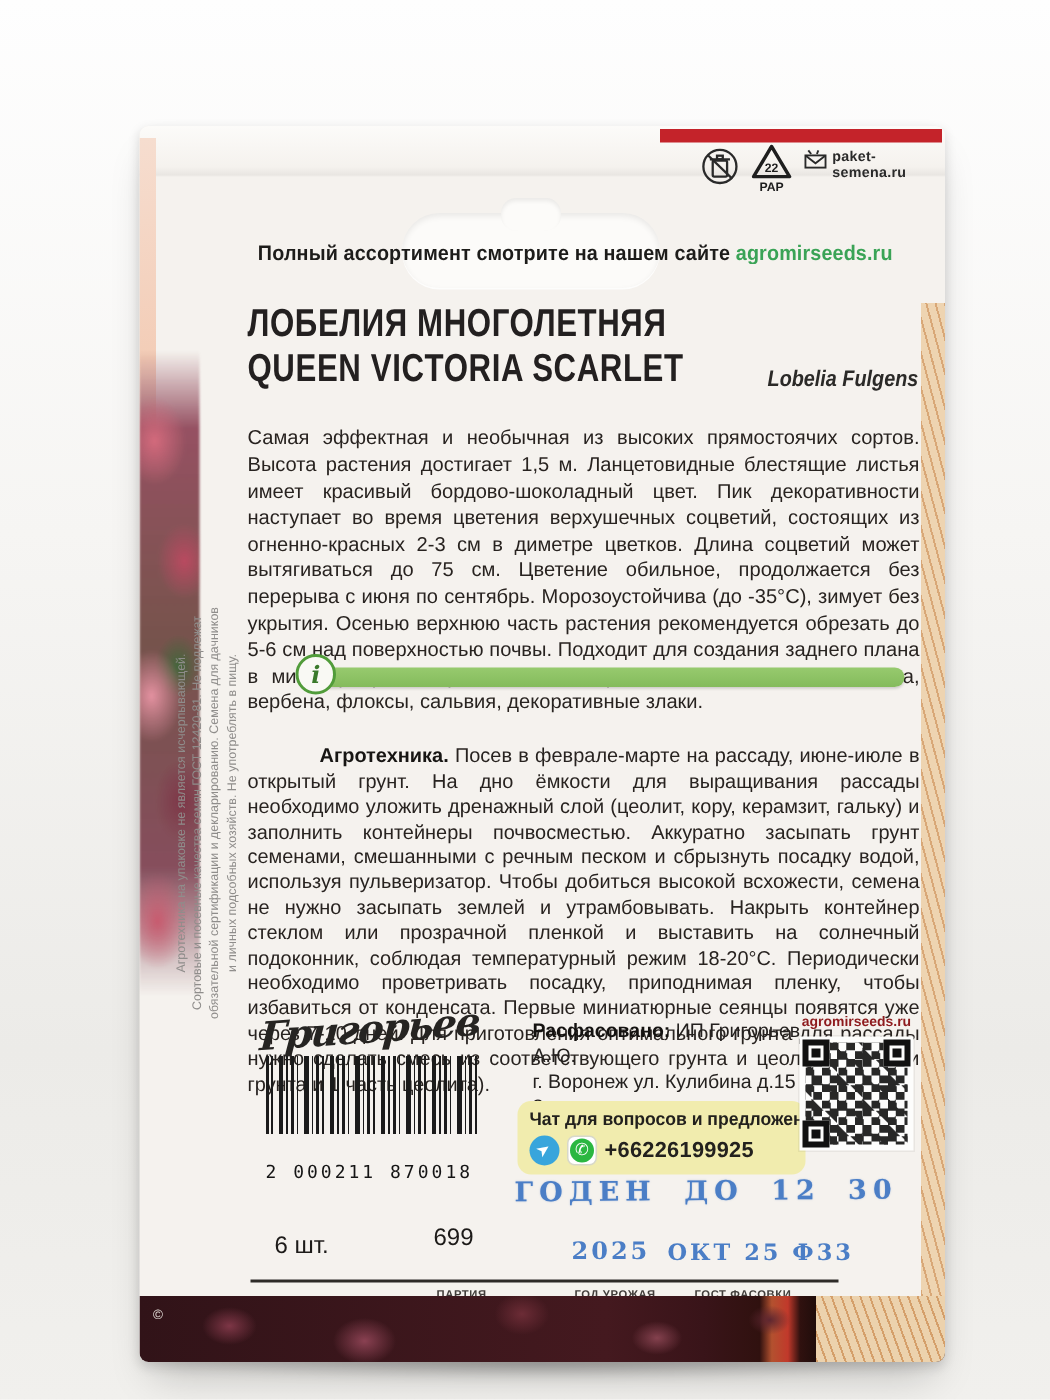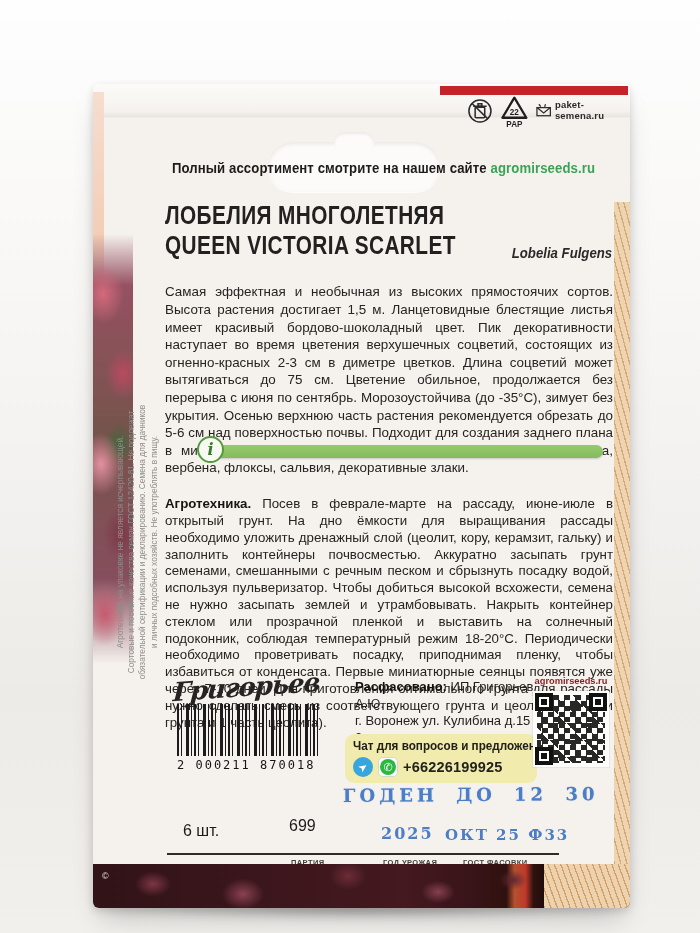--- a/index.html
+++ b/index.html
@@ -25,61 +25,61 @@
   .corner-pink{position:absolute;left:0;top:8px;width:11px;height:212px;
     background:linear-gradient(180deg,#f6ddcf,#f3cdb7 70%,rgba(243,205,183,0));}
   .euro-slot{position:absolute;left:175px;top:58px;width:172px;height:50px;border-radius:25px;
     background:#fcfbf9;box-shadow:inset 0 2px 4px rgba(0,0,0,.08),0 1px 0 rgba(255,255,255,.8);}
   .euro-slot::before{content:"";position:absolute;left:66px;top:-10px;width:40px;height:22px;
     border-radius:10px;background:#fcfbf9;box-shadow:inset 0 2px 3px rgba(0,0,0,.07);}
 
   
   .recycle-row{position:absolute;left:374px;top:10px;display:flex;align-items:flex-start;gap:7px;}
   .icon-svg{display:block;}
-  .env-group{display:flex;align-items:center;gap:3px;margin-top:5px;}
+  .env-group{display:flex;align-items:flex-start;gap:3px;margin-top:5px;}
   .packet-site{font-size:9.5px;font-weight:bold;color:#2a2a2a;letter-spacing:.2px;}
 
   .site-line{position:absolute;left:60px;right:16px;top:76px;text-align:center;
     font-size:14px;font-weight:bold;color:#1d1c1a;transform:scaleX(.94);letter-spacing:.1px;}
   .site-link{color:#3aa356;}
 
   
   .title{position:absolute;left:72px;top:116px;width:460px;}
   .t-line{font-weight:bold;color:#232020;font-size:26px;line-height:30px;
     transform:scaleX(.8);transform-origin:left center;white-space:nowrap;letter-spacing:.5px;}
   .latin{position:absolute;right:18px;top:160px;font-style:italic;font-weight:bold;
     font-size:15px;color:#2b2a28;transform:scaleX(.88);transform-origin:right center;}
 
   
   .desc{position:absolute;left:72px;right:17px;top:186px;
     font-size:13.4px;line-height:17.6px;text-align:justify;color:#282320;}
   .agro{position:absolute;left:72px;right:17px;top:399px;
     font-size:13.3px;line-height:16.8px;text-align:justify;color:#282320;}
-  .agro b{color:#171513;}
+  .agro b{color:#171513;margin-left:48px;}
 
   
   .notice{position:absolute;left:112px;top:361px;width:398px;box-sizing:border-box;
     background:linear-gradient(180deg,#97ca6e,#84bb5c);border-radius:18px;
     padding:6px 14px 7px 30px;box-shadow:0 1px 2px rgba(0,0,0,.18);}
   .notice-text{display:block;font-size:11.3px;line-height:13.8px;font-weight:bold;font-style:italic;
     color:#1d3a14;text-align:center;}
   .i-badge{position:absolute;left:-8px;top:-9px;width:27px;height:27px;border-radius:50%;
     background:#f9f9f4;border:2px solid #519c3a;box-sizing:border-box;
     color:#3a7a2b;font-family:"DejaVu Serif",serif;font-weight:bold;font-style:italic;
     font-size:16px;line-height:23px;text-align:center;}
 
   
   .logo{position:absolute;left:80px;top:588px;font-family:"DejaVu Serif",serif;
     font-style:italic;font-weight:bold;font-size:26px;color:#262422;
     transform:rotate(-4deg) skewX(-8deg);letter-spacing:-1px;}
   .barcode{position:absolute;left:84px;top:620px;width:142px;}
   .bars{height:52px;background:repeating-linear-gradient(90deg,
       #1b1b1b 0 2px,transparent 2px 4px,#1b1b1b 4px 5px,transparent 5px 9px,
       #1b1b1b 9px 12px,transparent 12px 14px,#1b1b1b 14px 15px,transparent 15px 17px);}
-  .bc-digits{margin-top:2px;font-family:"DejaVu Sans Mono",monospace;
+  .bc-digits{margin-top:18px;font-family:"DejaVu Sans Mono",monospace;
     font-size:12px;letter-spacing:2px;color:#151515;white-space:nowrap;}
 
   .packer{position:absolute;left:262px;top:594px;width:190px;
     font-size:13px;line-height:17px;color:#24211f;}
   .packer b{color:#141210;}
 
   .chat-pill{position:absolute;left:252px;top:650px;width:192px;box-sizing:border-box;
     background:#f1ecae;border-radius:9px;padding:5px 8px 6px 8px;}
   .chat-label{font-size:12.2px;font-weight:bold;color:#22201d;white-space:nowrap;transform:scaleX(.96);transform-origin:left;}
   .chat-row{display:flex;align-items:center;gap:5px;margin-top:4px;}

